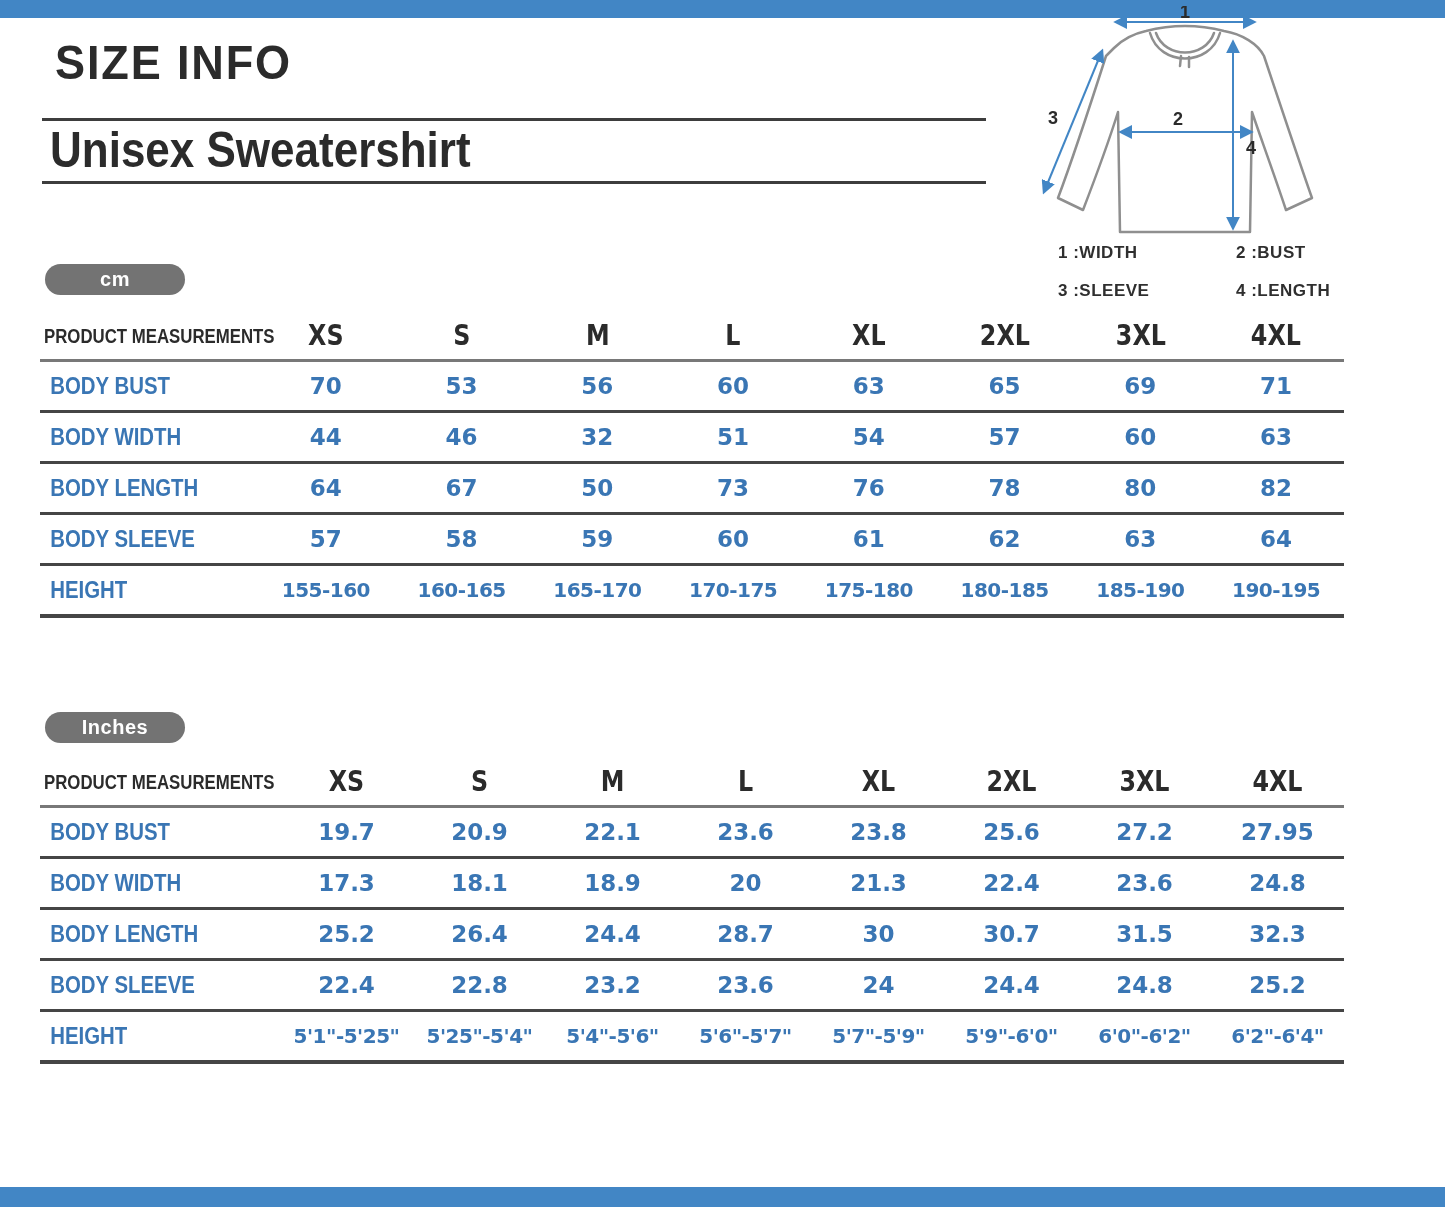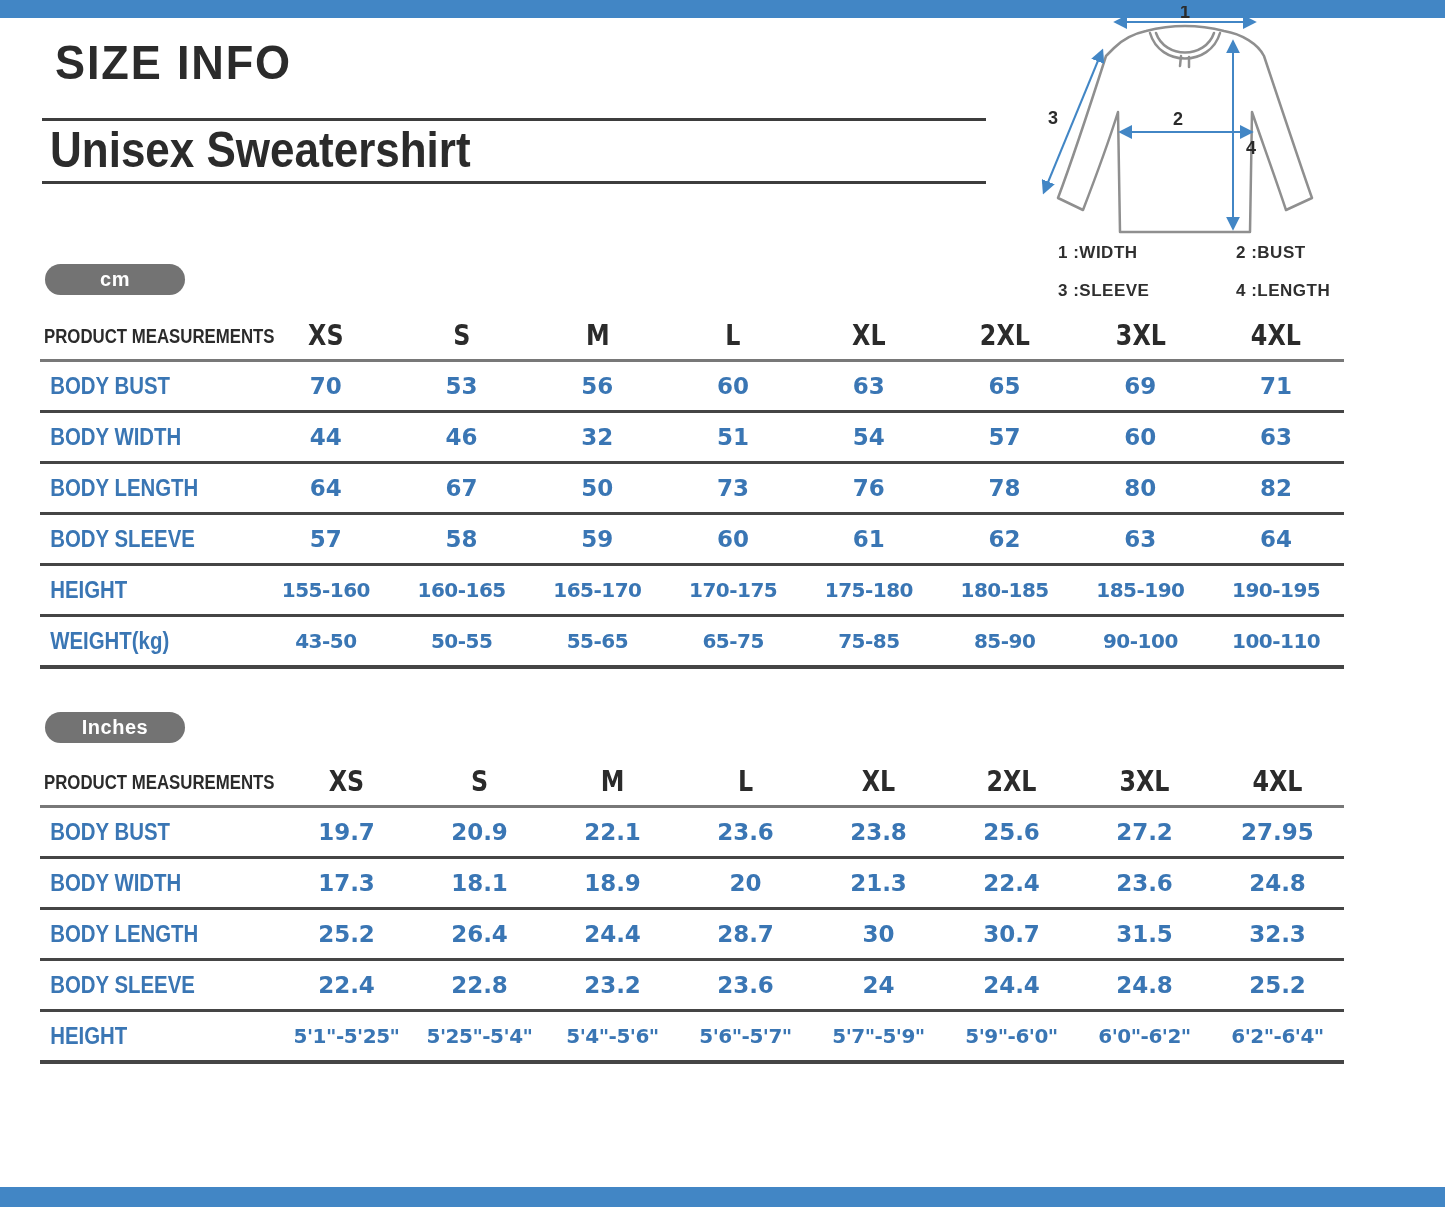--- a/index.html
+++ b/index.html
@@ -189,31 +189,20 @@
       <div class="row-label">HEIGHT</div>
       <div class="cell value range">155-160</div>
       <div class="cell value range">160-165</div>
       <div class="cell value range">165-170</div>
       <div class="cell value range">170-175</div>
       <div class="cell value range">175-180</div>
       <div class="cell value range">180-185</div>
       <div class="cell value range">185-190</div>
       <div class="cell value range">190-195</div>
     </div>
-    <div class="row">
-      <div class="row-label">WEIGHT(kg)</div>
-      <div class="cell value range">43-50</div>
-      <div class="cell value range">50-55</div>
-      <div class="cell value range">55-65</div>
-      <div class="cell value range">65-75</div>
-      <div class="cell value range">75-85</div>
-      <div class="cell value range">85-90</div>
-      <div class="cell value range">90-100</div>
-      <div class="cell value range">100-110</div>
-    </div>
   </div>
 
 <div class="badge" id="badge-1">Inches</div>
 <div class="table" id="table-1">
     <div class="row header">
       <div class="measure-header">PRODUCT MEASUREMENTS</div>
       <div class="size-header">XS</div>
       <div class="size-header">S</div>
       <div class="size-header">M</div>
       <div class="size-header">L</div>

